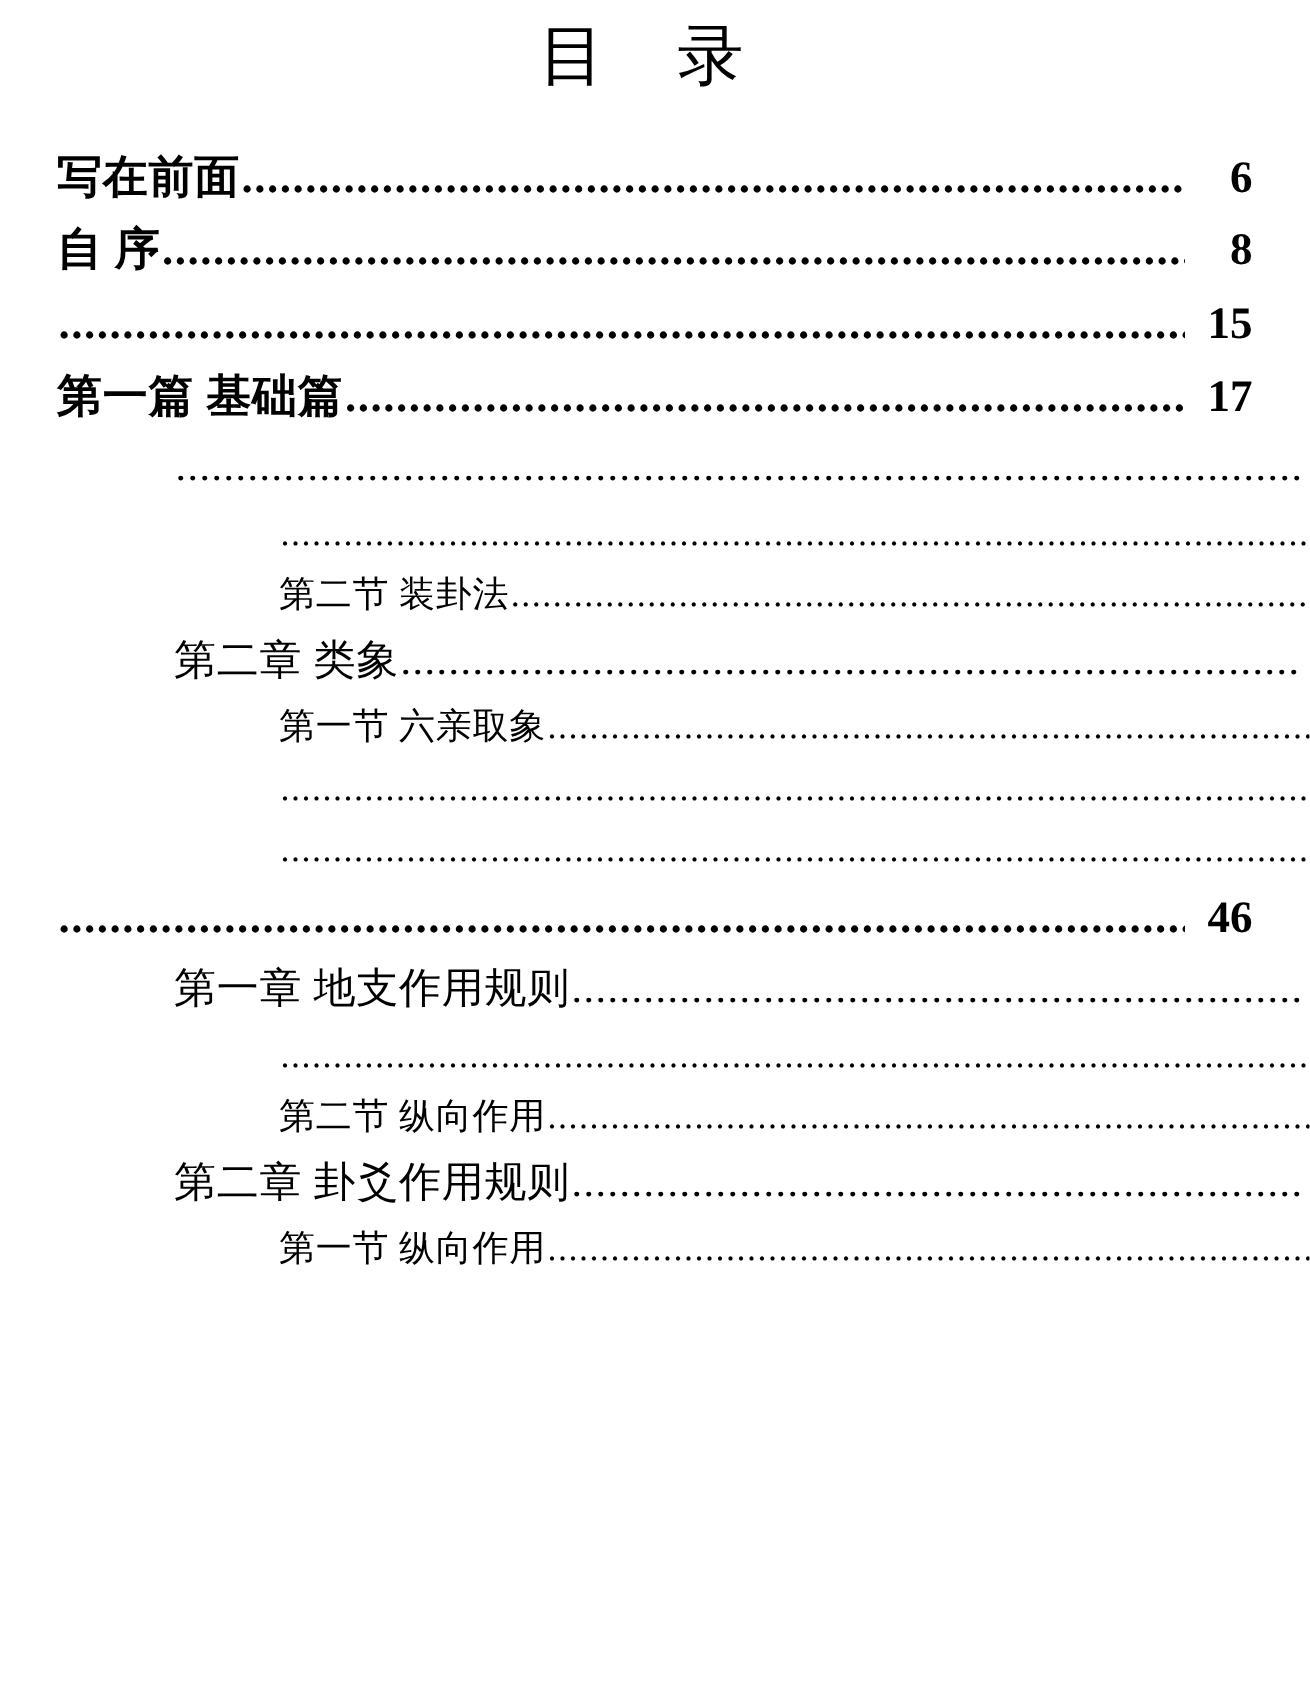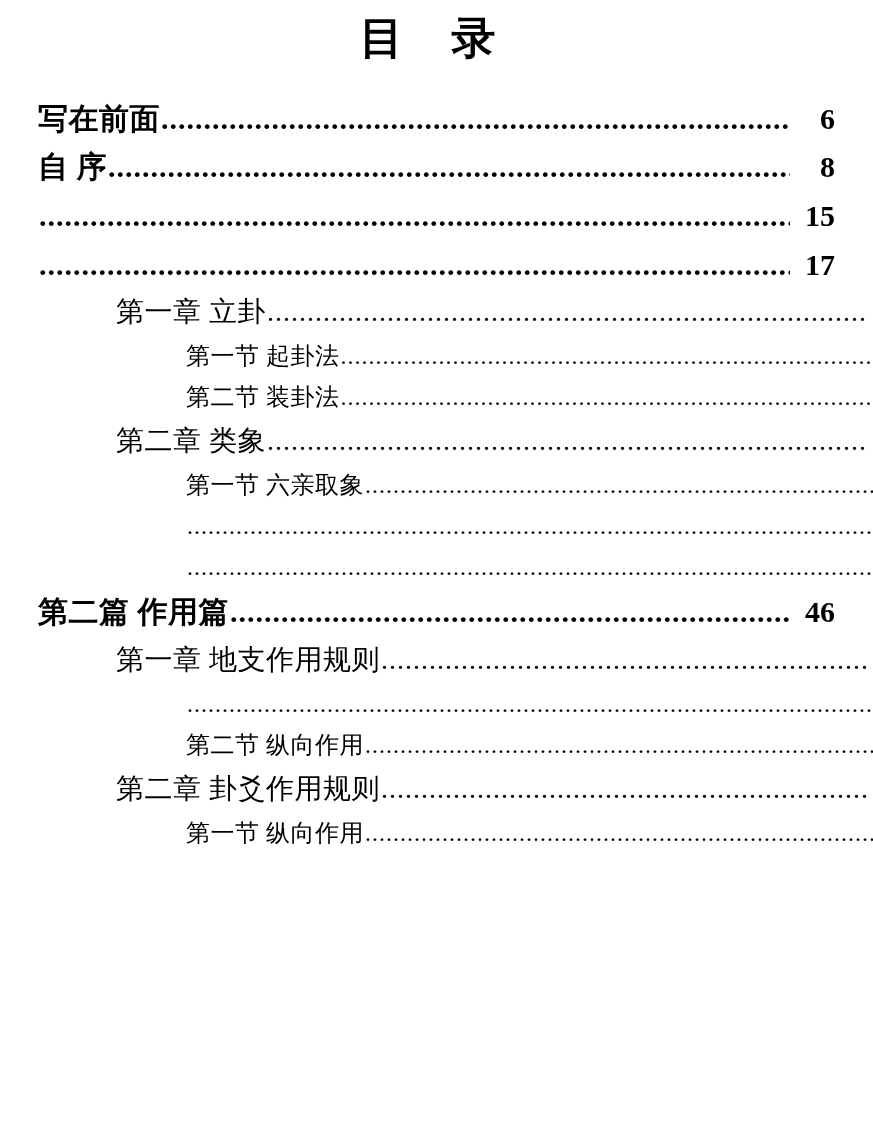--- a/index.html
+++ b/index.html
@@ -18,21 +18,21 @@
   .page {
     width: 873px;
     height: 1130px;
     box-sizing: border-box;
     padding: 0 38px;
     position: relative;
   }
   .toc-title {
     text-align: center;
     font-family: "Liberation Sans", "DejaVu Sans", sans-serif;
-    font-weight: bold;
+    font-weight: normal;
     font-size: 44px;
     letter-spacing: 18px;
     margin: 6px 0 0 0;
     padding-top: 6px;
     line-height: 1.2;
   }
   .toc-list {
     margin-top: 30px;
   }
   .toc-row {
@@ -108,32 +108,31 @@
       <span class="toc-dots">............................................................................................................</span>
       <span class="toc-page">8</span>
     </div>
 
     <div class="toc-row lvl0">
       <span class="toc-dots">............................................................................................................</span>
       <span class="toc-page">15</span>
     </div>
 
     <div class="toc-row lvl0">
+      <span class="toc-label spaced">第一篇  基础篇</span>
       <span class="toc-dots">............................................................................................................</span>
       <span class="toc-page">17</span>
     </div>
 
     <div class="toc-row lvl1">
-      <span class="toc-label spaced">第一章  立卦</span>
       <span class="toc-dots">............................................................................................................</span>
       <span class="toc-page">17</span>
     </div>
 
     <div class="toc-row lvl2">
-      <span class="toc-label spaced">第一节  起卦法</span>
       <span class="toc-dots">............................................................................................................</span>
 
     </div>
 
     <div class="toc-row lvl2">
       <span class="toc-label spaced">第二节  装卦法</span>
       <span class="toc-dots">............................................................................................................</span>
 
     </div>
 
@@ -153,21 +152,20 @@
       <span class="toc-dots">............................................................................................................</span>
 
     </div>
 
     <div class="toc-row lvl2">
       <span class="toc-dots">............................................................................................................</span>
 
     </div>
 
     <div class="toc-row lvl0">
-      <span class="toc-label spaced">第二篇  作用篇</span>
       <span class="toc-dots">............................................................................................................</span>
       <span class="toc-page">46</span>
     </div>
 
     <div class="toc-row lvl1">
       <span class="toc-label spaced">第一章  地支作用规则</span>
       <span class="toc-dots">............................................................................................................</span>
       <span class="toc-page">47</span>
     </div>
 

